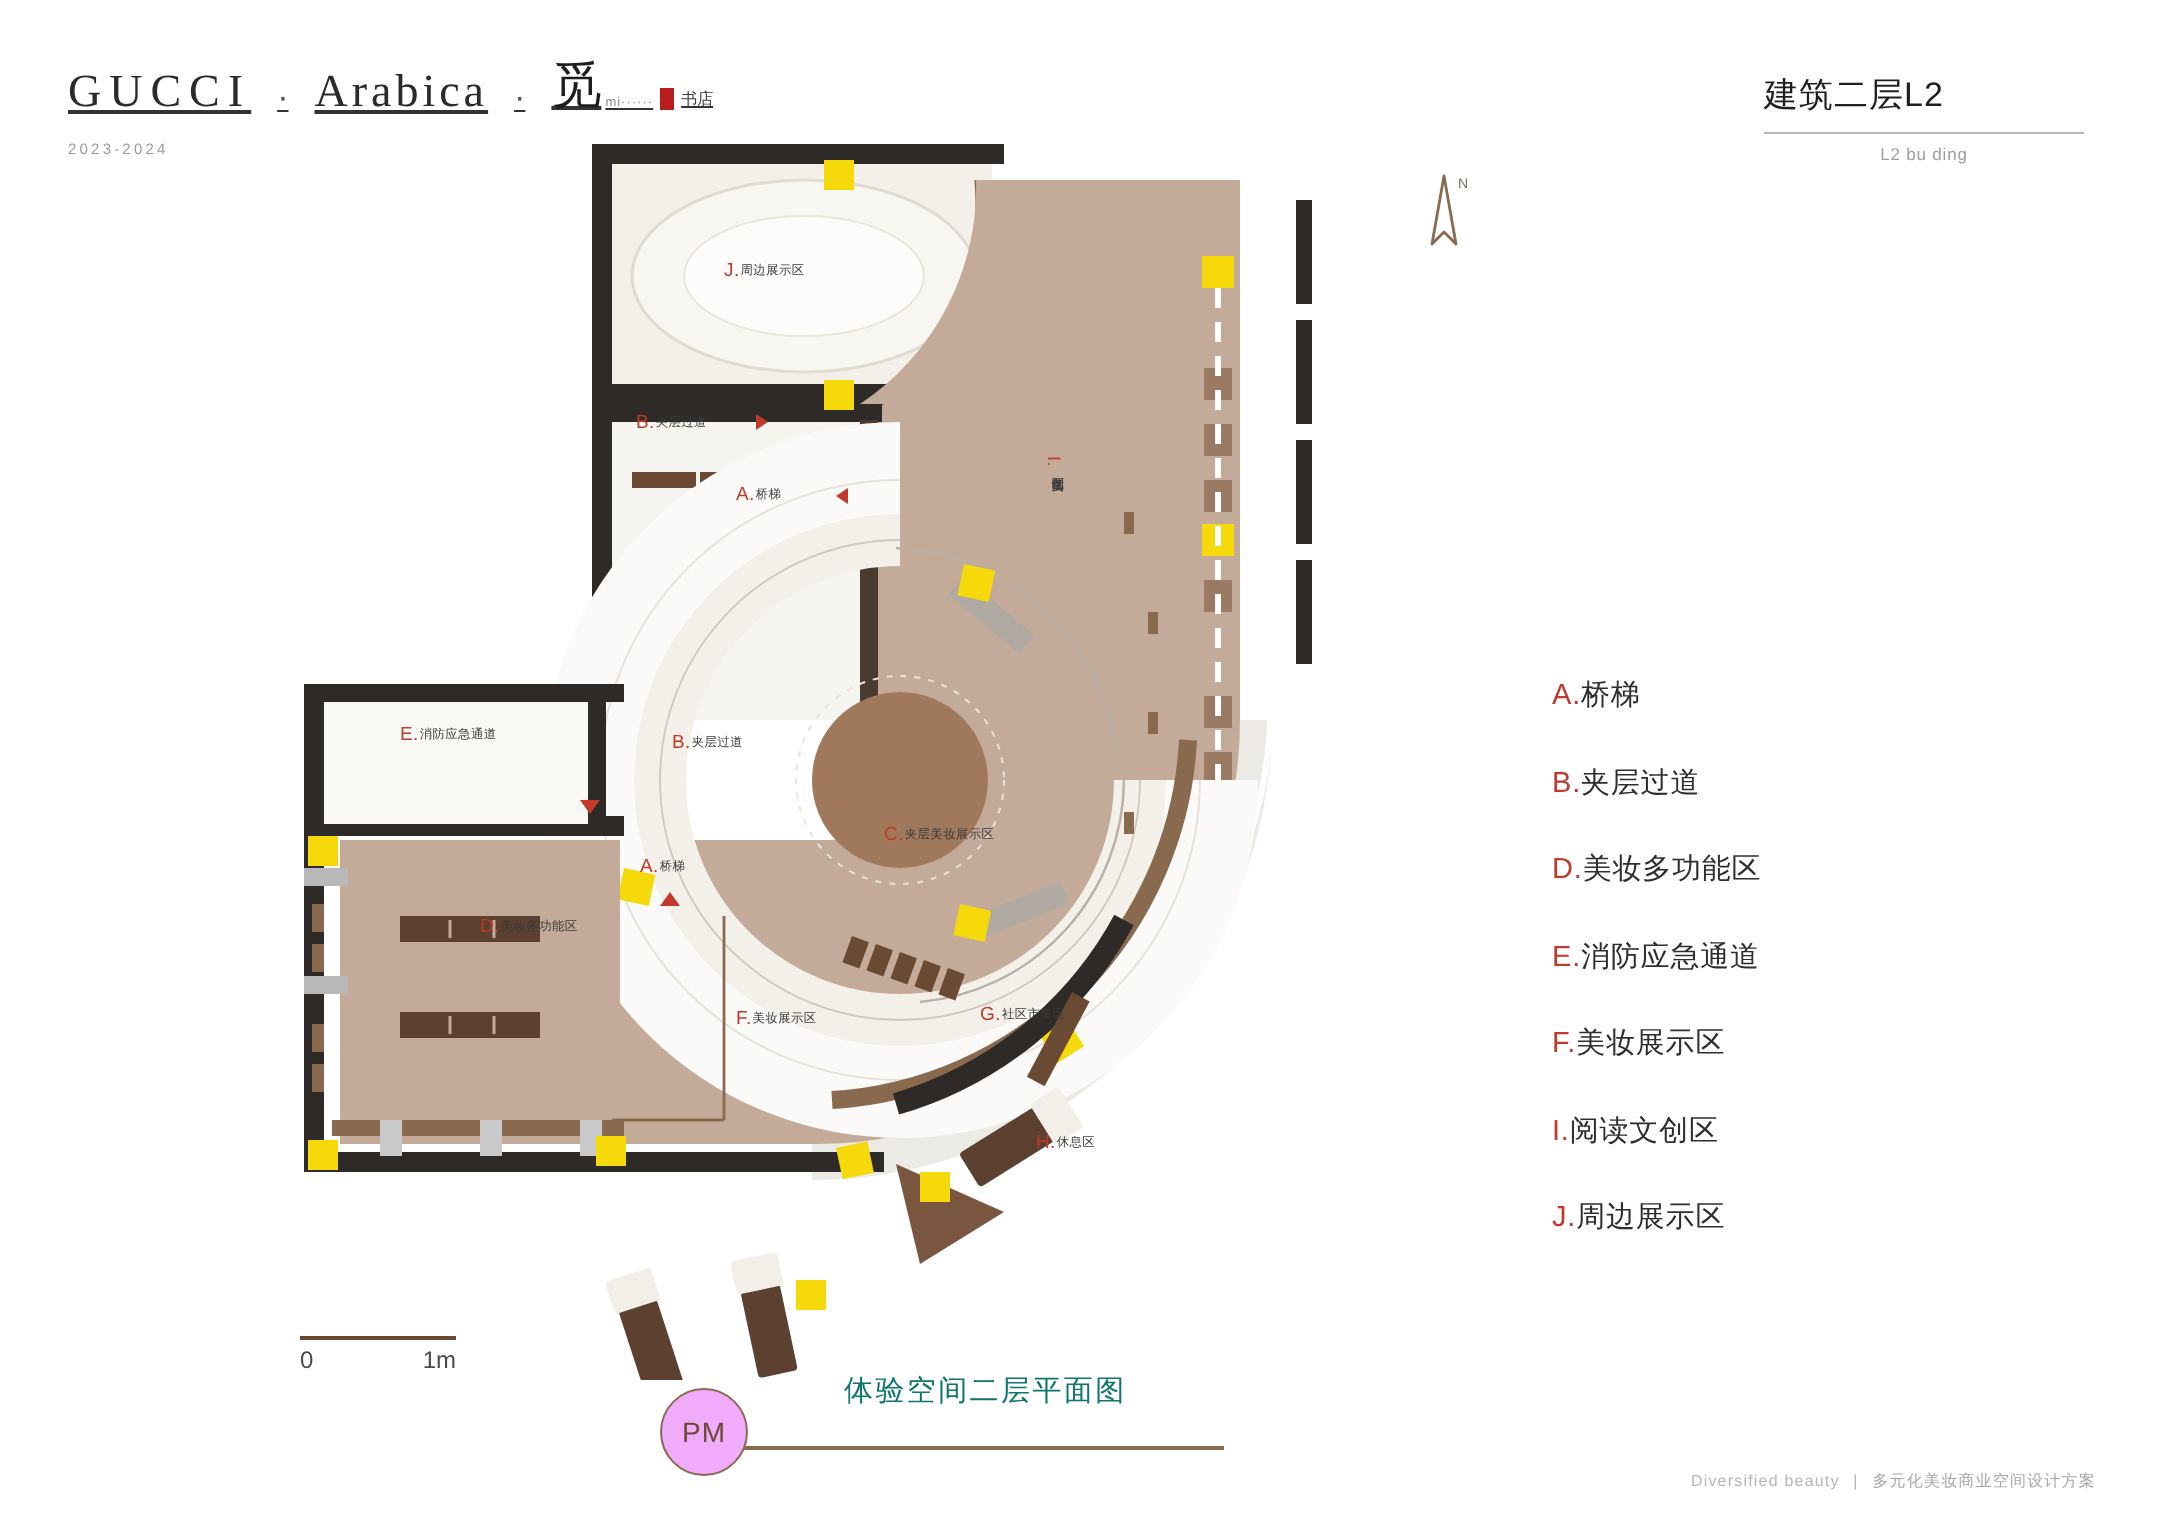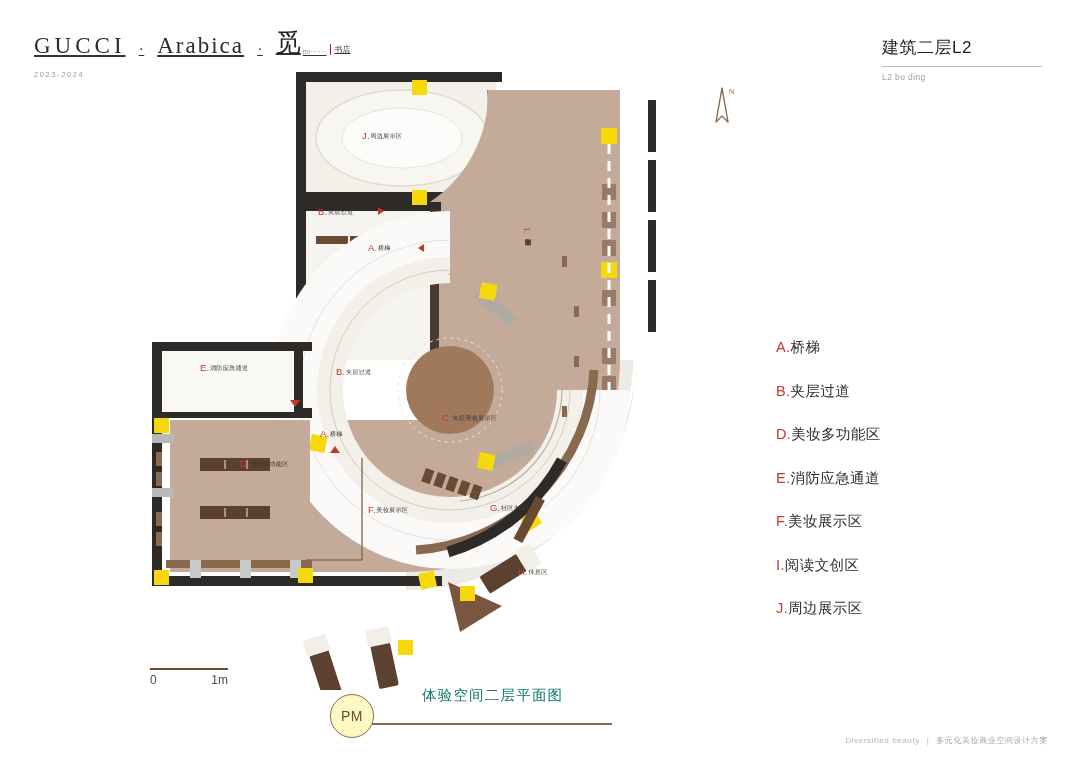--- a/index.html
+++ b/index.html
@@ -53,21 +53,21 @@
     margin-left: 2px;
     position: relative;
     top: -4px;
   }
   .brand-cn-sub2 {
     font-size: 8px;
     color: #3a3a3a;
     margin-left: 3px;
     position: relative;
     top: -4px;
-    border-left: 1px solid #b91c1c;
+    border-left: 7px solid #b91c1c;
     padding-left: 4px;
   }
   #brand-years {
     font-size: 7.5px;
     color: #9a9a9a;
     letter-spacing: 1.6px;
     margin-top: 11px;
   }
 
   #page-header {
@@ -83,21 +83,21 @@
     letter-spacing: .5px;
   }
   #page-header-rule {
     height: 1px;
     background: #b9b9b9;
     margin-top: 7px;
   }
   #page-header-sub {
     font-size: 8.5px;
     color: #9d9d9d;
-    text-align: left;
+    text-align: center;
     margin-top: 5px;
     letter-spacing: .4px;
   }
 
   
   #north-arrow {
     position: absolute;
     left: 700px;
     top: 82px;
     width: 44px;
@@ -156,21 +156,21 @@
     width: 42px;
     height: 42px;
     border: 1.4px solid #8a6a4f;
     border-radius: 50%;
     display: flex;
     align-items: center;
     justify-content: center;
     font-size: 14px;
     color: #6b4a34;
     letter-spacing: .5px;
-    background: #fef9c3;
+    background: #f0abfc;
     z-index: 2;
   }
   #caption-rule {
     width: 240px;
     height: 1.3px;
     background: #8a6a4f;
     margin-left: -2px;
     position: relative;
     top: 8px;
   }

